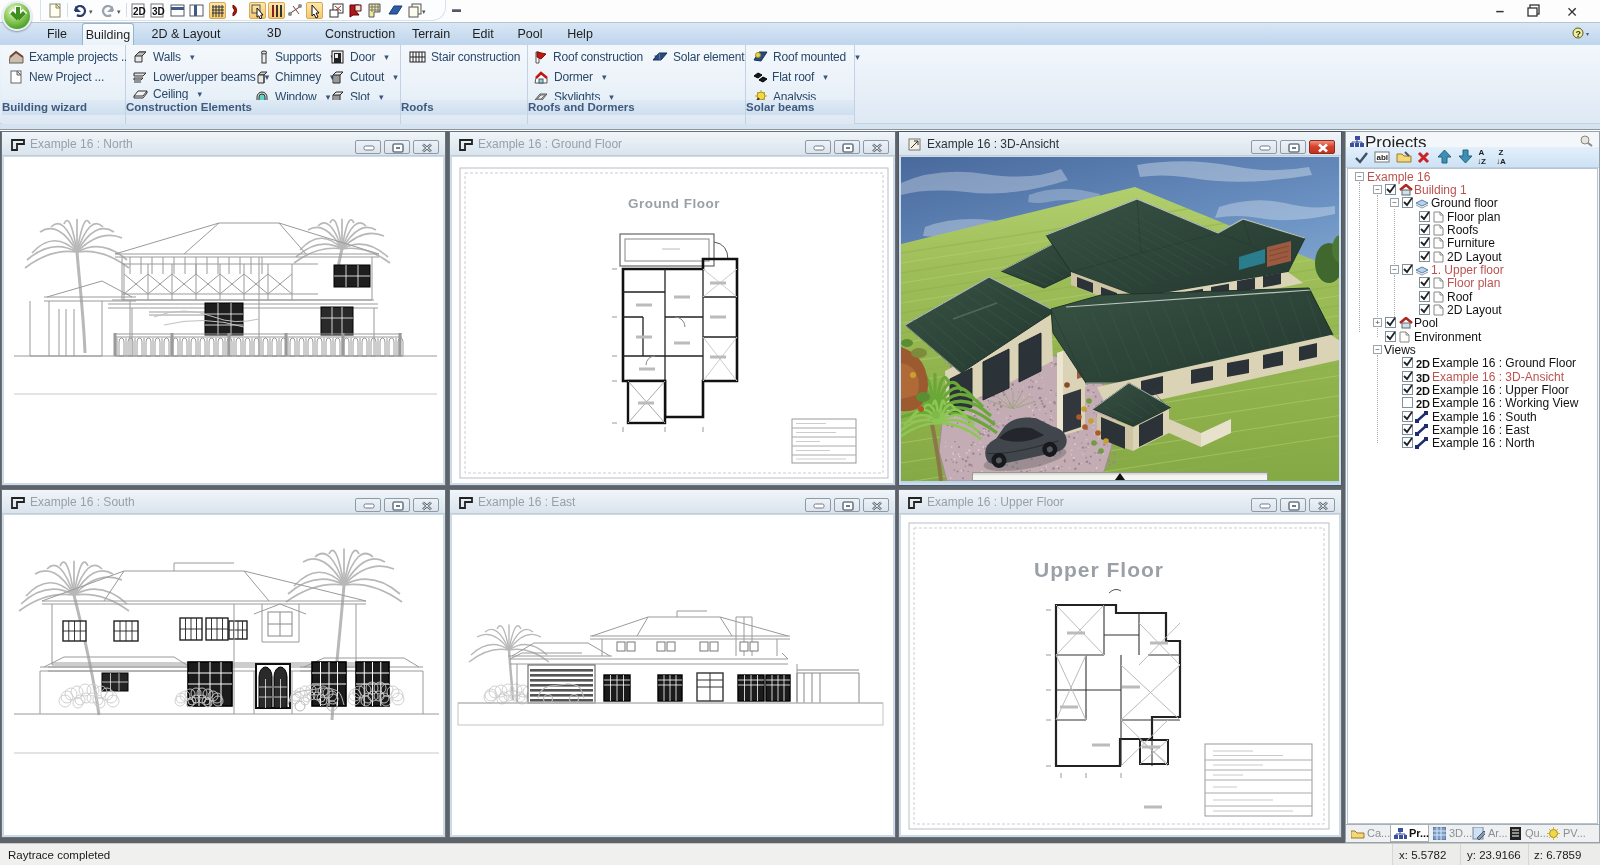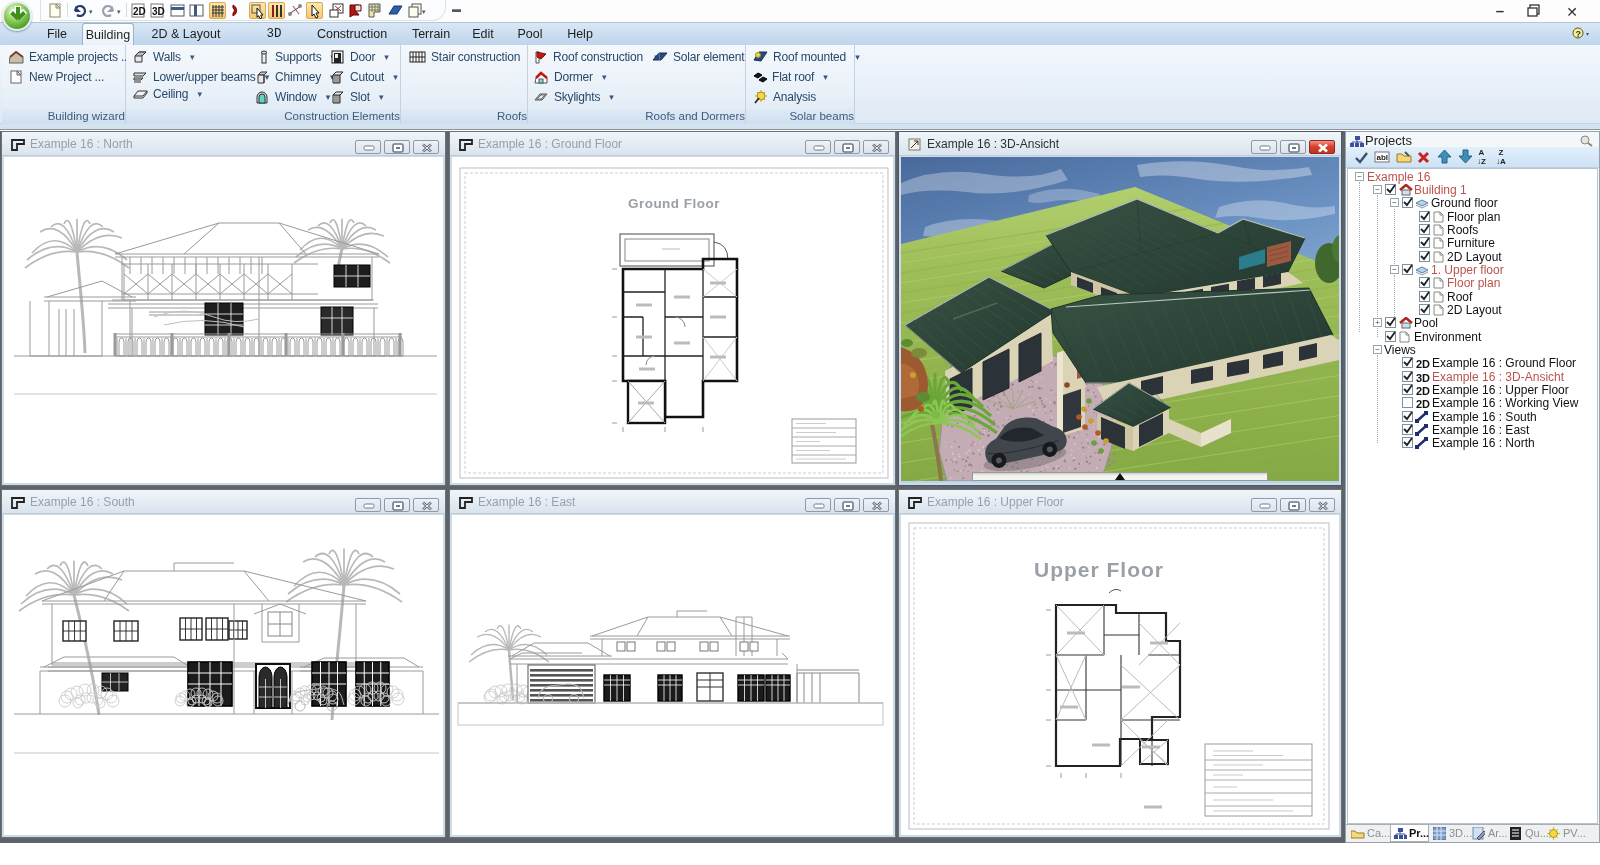--- a/index.html
+++ b/index.html
@@ -22,43 +22,43 @@
 #menu{position:absolute;left:0;top:23px;width:1600px;height:22px;
 background:linear-gradient(#d9e7f5,#bed5ec);}
 .mtab{position:absolute;top:0;height:22px;line-height:22px;font-size:12.5px;color:#1e1e1e;text-align:center;}
 .mtab.act{background:linear-gradient(#fbfdfe,#eaf2f9);border:1px solid #97b3cd;border-bottom:none;border-radius:3px 3px 0 0;color:#1e1e1e;}
 #help{position:absolute;right:8px;top:4px;font-size:11px;color:#7a6a10;}
 
 #ribbon{position:absolute;left:0;top:45px;width:1600px;height:79px;
 background:linear-gradient(#f2f7fc,#dfe9f4);border-bottom:1px solid #c3d3e4;}
 .rgroup{position:absolute;top:0;height:79px;border-right:1px solid #c2d2e2;
 background:linear-gradient(#f4f8fc 0%,#e9f1f8 60%,#dde8f3 100%);}
-.rlabel{position:absolute;left:0;right:0;bottom:0;height:15px;line-height:15px;text-align:right;
-font-size:11.5px;color:#3e5a7e;background:linear-gradient(#dfeaf5,#cfdfef);}
+.rlabel{position:absolute;left:0;right:0;bottom:9px;height:15px;line-height:15px;text-align:left;
+font-size:11.5px;color:#3e5a7e;background:linear-gradient(#dfeaf5,#cfdfef);font-weight:bold;}
 .ritem{position:absolute;height:16px;font-size:12px;letter-spacing:-0.2px;color:#29486b;white-space:nowrap;}
 .ritem .ic{display:inline-block;vertical-align:-3px;margin-right:5px;}
 .dd{font-size:9px;color:#3c547e;margin-left:6px;vertical-align:1px;}
 #substrip{position:absolute;left:0;top:124px;width:1600px;height:6px;background:#d5e2f0;border-bottom:1px solid #8d9398;}
 
 #mdi{position:absolute;left:0;top:131px;width:1600px;height:712px;background:#5d6368;}
 .win{position:absolute;border:1px solid #6a7178;background:#ccdbe9;}
 .tbar{position:absolute;left:0;top:0;right:0;height:24px;
 background:linear-gradient(#f0f5f9,#dae4ed);border-bottom:1px solid #c2ccd6;}
 .tbar .ti{position:absolute;left:9px;top:5px;}
 .tbar .tt{position:absolute;left:28px;top:5px;font-size:12px;color:#97a0ab;}
 .tbar.act .tt{color:#2c3239;}
 .wb{position:absolute;top:8px;width:26px;height:14px;border:1px solid #8f9aa8;border-radius:2px;
 background:linear-gradient(#eef2f7,#dce3ec);}
 .wb svg{position:absolute;left:0;top:0;}
 .wb.cl-act{background:linear-gradient(#ef9181,#d8432e 45%,#c03320);border-color:#8e2b1e;}
 .wcontent{position:absolute;left:2px;right:2px;top:25px;bottom:2px;background:#fff;overflow:hidden;}
 
 #panel{position:absolute;left:1345px;top:0px;width:255px;height:712px;background:#f6f9fc;border:1px solid #98a2ab;}
 #phead{position:absolute;left:0;top:0;right:0;height:15px;background:#f3f7fa;}
-#phead .pt{position:absolute;left:19px;top:1px;font-size:13px;color:#222;}
+#phead .pt{position:absolute;left:19px;top:1px;font-size:17px;color:#222;}
 #ptool{position:absolute;left:0;top:15px;right:0;height:21px;background:linear-gradient(#e3f0fb,#cde2f5);border-bottom:1px solid #b9cfe4;text-align:center;}
 #ptree{position:absolute;left:1px;top:36px;right:1px;bottom:18px;background:#fff;border:1px solid #b9c3cc;
 font-size:12px;color:#111;}
 .trow{position:absolute;white-space:nowrap;height:13px;line-height:13px;}
 .red{color:#b9534f;}
 .exp{position:absolute;width:9px;height:9px;border:1px solid #9aa4ad;background:#fff;font-size:8px;line-height:7px;text-align:center;color:#444;}
 .cb{position:absolute;width:11px;height:11px;border:1px solid #7f919e;background:#fff;}
 .cb svg{position:absolute;left:-1px;top:-2px;}
 .b2d{position:absolute;font-weight:bold;font-size:11px;color:#111;}
 #ptabs{position:absolute;left:0;bottom:0;right:0;height:18px;background:#eef0f1;border-top:1px solid #a8b0b6;font-size:11px;color:#8a9096;}
@@ -174,21 +174,21 @@
             <rect x="1" y="4" width="9" height="8" fill="#fff" stroke="#333" stroke-width="1.3"></rect>
           </svg></span>
       <span style="position:absolute;right:12px;top:1px;font-size:14px;">✕</span>
     </div>
   </div>
   <div id="menu">
     <div class="mtab" style="left:36px;width:42px;">File</div>
     <div class="mtab act" style="left:82px;width:52px;">Building</div>
     <div class="mtab" style="left:143px;width:86px;">2D &amp; Layout</div>
     <div class="mtab" style="left:234px;width:80px;font-family:Liberation Mono, monospace;">3D Functions</div>
-    <div class="mtab" style="left:312px;width:80px;">Construction</div>
+    <div class="mtab" style="left:320px;width:80px;">Construction</div>
     <div class="mtab" style="left:406px;width:50px;">Terrain</div>
     <div class="mtab" style="left:462px;width:42px;">Edit</div>
     <div class="mtab" style="left:508px;width:44px;">Pool</div>
     <div class="mtab" style="left:558px;width:44px;">Help</div>
     <div id="help"><svg width="20" height="14">
           <circle cx="6" cy="6" r="5" fill="#f3ef9a" stroke="#5a5a20"></circle>
           <text x="3.5" y="10" font-size="9" font-weight="bold" fill="#333" font-family="Liberation Sans">?</text>
           <path d="M14 6 l3 0 l-1.5 3 z" fill="#3c5c84"></path>
         </svg></div>
   </div>
@@ -2189,13 +2189,19 @@
               <circle cx="6.5" cy="6.5" r="4" fill="#f2d848" stroke="#a8901c"></circle>
               <g stroke="#d8b828">
                 <path d="M6.5 0 v2 M6.5 11 v2 M0 6.5 h2 M11 6.5 h2 M2 2 l1.5 1.5 M9.5 9.5 L11 11 M11 2 L9.5 3.5 M3.5 9.5 L2 11"></path>
               </g>
             </svg>
             <span style="position:absolute;left:18px;">PV...</span>
           </span>
         </div>
       </div>
   </div>
+  <div id="status">
+    <div style="position:absolute;left:8px;top:0;line-height:22px;">Raytrace completed</div>
+    <div class="scell" style="left:1392px;width:68px;">x: 5.5782</div>
+    <div class="scell" style="left:1460px;width:68px;">y: 23.9166</div>
+    <div class="scell" style="left:1528px;width:72px;padding-left:5px;">z: 6.7859</div>
+  </div>
 </div>
 
 </body></html>

